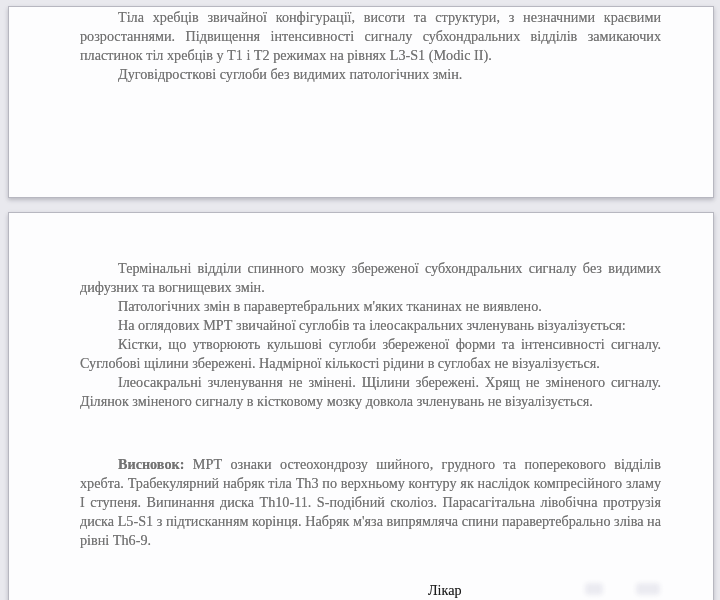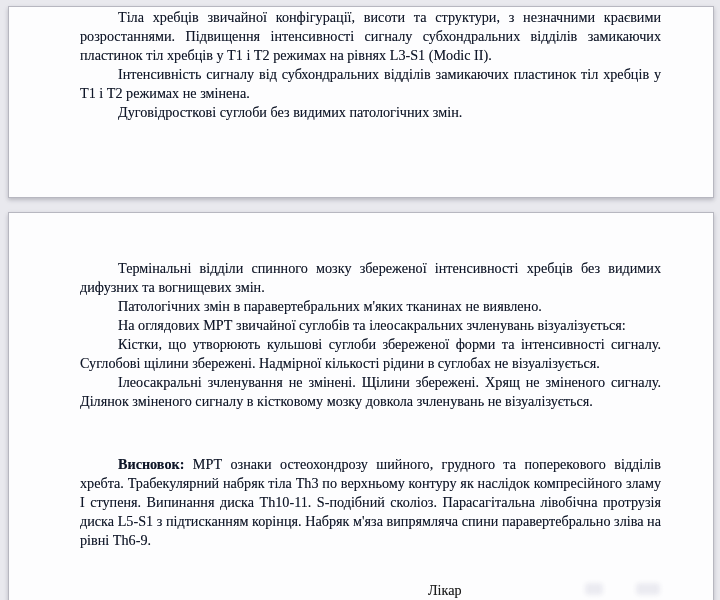--- a/index.html
+++ b/index.html
@@ -31,21 +31,21 @@
   .page-2 {
     top: 212px;
     height: 402px;
     padding: 46px 52px 0 71px;
   }
   .para {
     font-size: 14.2px;
     line-height: 19px;
     text-align: justify;
     text-indent: 38px;
-    color: #0f172a;
+    color: #737373;
     text-shadow: 0 0 0.5px rgba(30,30,30,0.45);
   }
   .conclusion { margin-top: 44px; }
   .conclusion b { font-weight: bold; }
   .doctor-row {
     position: relative;
     margin-top: 31px;
     height: 19px;
     font-size: 14.2px;
     line-height: 19px;
@@ -66,26 +66,25 @@
   .smudge-1 { left: 505px; width: 18px; }
   .smudge-2 { left: 556px; width: 24px; }
 </style>
 </head>
 <body>
 
 <div class="viewport">
 
   <div class="page page-1">
     <p class="para">Тіла хребців звичайної конфігурації, висоти та структури, з незначними краєвими розростаннями. Підвищення інтенсивності сигналу субхондральних відділів замикаючих пластинок тіл хребців у Т1 і Т2 режимах на рівнях L3-S1 (Modic II).</p>
-    <p class="para">Інтенсивність сигналу від субхондральних відділів замикаючих пластинок тіл хребців у Т1 і Т2 режимах не змінена.</p>
     <p class="para">Дуговідросткові суглоби без видимих патологічних змін.</p>
   </div>
 
   <div class="page page-2">
-    <p class="para">Термінальні відділи спинного мозку збереженої інтенсивності хребців без видимих дифузних та вогнищевих змін.</p>
+    <p class="para">Термінальні відділи спинного мозку збереженої субхондральних сигналу без видимих дифузних та вогнищевих змін.</p>
     <p class="para">Патологічних змін в паравертебральних м'яких тканинах не виявлено.</p>
     <p class="para">На оглядових МРТ звичайної суглобів та ілеосакральних зчленувань візуалізується:</p>
     <p class="para">Кістки, що утворюють кульшові суглоби збереженої форми та інтенсивності сигналу. Суглобові щілини збережені. Надмірної кількості рідини в суглобах не візуалізується.</p>
     <p class="para">Ілеосакральні зчленування не змінені. Щілини збережені. Хрящ не зміненого сигналу. Ділянок зміненого сигналу в кістковому мозку довкола зчленувань не візуалізується.</p>
 
     <p class="para conclusion"><b>Висновок:</b><span> МРТ ознаки остеохондрозу шийного, грудного та поперекового відділів хребта. Трабекулярний набряк тіла Th3 по верхньому контуру як наслідок компресійного зламу I ступеня. Випинання диска Th10-11. S-подібний сколіоз. Парасагітальна лівобічна протрузія диска L5-S1 з підтисканням корінця. Набряк м'яза випрямляча спини паравертебрально зліва на рівні Th6-9.</span></p>
 
     <div class="doctor-row">
       <span class="doctor-label">Лікар</span>
       <span class="smudge smudge-1"></span>

